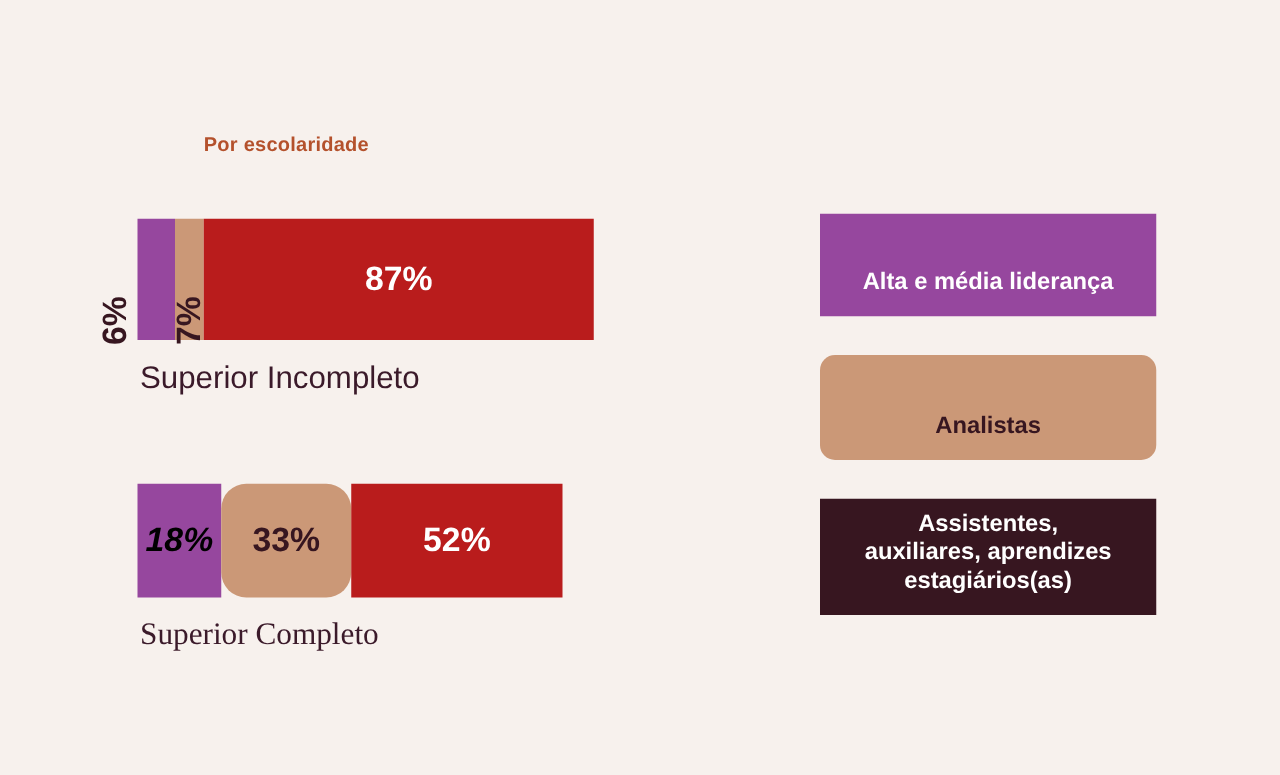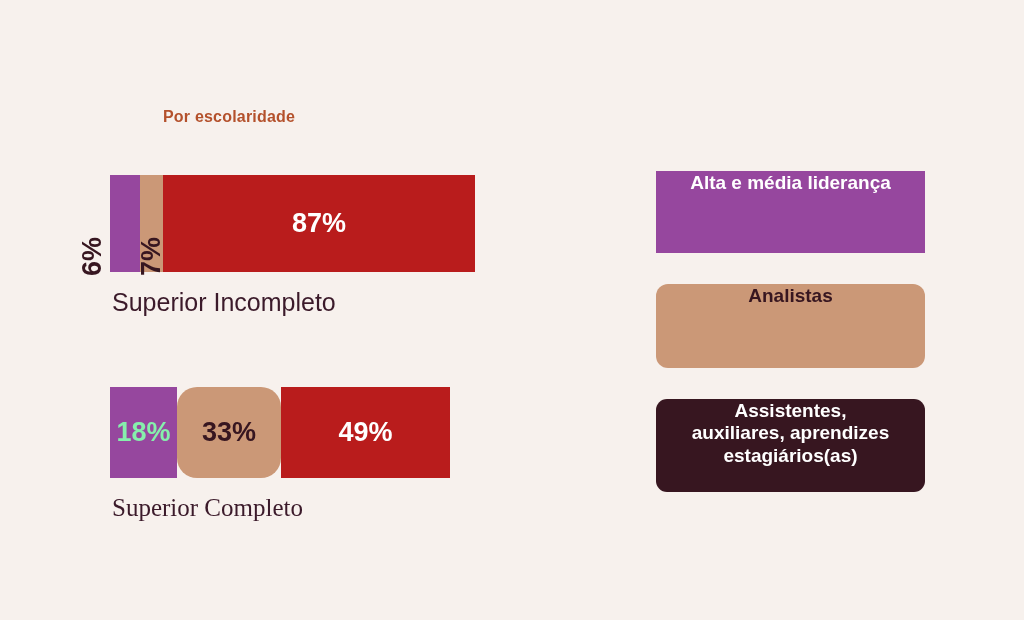--- a/index.html
+++ b/index.html
@@ -63,21 +63,21 @@
   .seg-dark    { background: #b91c1c; }
 
   .seg-label {
     font-size: 27px;
     font-weight: bold;
     line-height: 1;
     white-space: nowrap;
   }
   .seg-label.on-dark  { color: #FFFFFF; }
   .seg-label.on-tan   { color: #371620; }
-  .seg-label.on-purple{ color: #86efac; }
+  .seg-label.on-purple{ color: #000000; font-style: italic; }
 
   
   .seg-label.vertical {
     transform: rotate(-90deg);
     transform-origin: center center;
     font-size: 27px;
     font-weight: bold;
   }
 
   .seg.vert-align-bottom {
@@ -120,31 +120,31 @@
     position: absolute;
     left: 656px;
     width: 269px;
   }
   .legend-item {
     position: absolute;
     left: 0;
     width: 269px;
     box-sizing: border-box;
     display: flex;
-    align-items: flex-start;
+    align-items: flex-end;
     justify-content: center;
     text-align: center;
     font-size: 19px;
     font-weight: bold;
     line-height: 1.18;
-    padding: 1px 8px;
+    padding: 16px 8px;
   }
   .legend-item.l1 { top: 171px; height: 82px;  background: #96479E; color: #FFFFFF; }
   .legend-item.l2 { top: 284px; height: 84px;  background: #CB9877; color: #371620; border-radius: 12px; }
-  .legend-item.l3 { top: 399px; height: 93px;  background: #371620; color: #FFFFFF; border-radius: 11px; }
+  .legend-item.l3 { top: 399px; height: 93px;  background: #371620; color: #FFFFFF; }
 
   .legend-text { white-space: pre-line; }
 </style>
 </head>
 <body>
 
 <div id="chart-root">
 
   <div class="chart-title">Por escolaridade</div>
 
@@ -173,21 +173,21 @@
     <div class="stacked-bar">
       <div class="seg seg-purple" style="width:67px;">
         <span class="seg-label on-purple">18%</span>
       </div>
 
       <div class="seg seg-tan" style="width:104px;border-radius:20px;">
         <span class="seg-label on-tan">33%</span>
       </div>
 
       <div class="seg seg-dark" style="width:169px;">
-        <span class="seg-label on-dark">49%</span>
+        <span class="seg-label on-dark">52%</span>
       </div>
     </div>
   </div>
 
   <div class="category-label c2">Superior Completo</div>
 
   <div class="legend">
     <div class="legend-item l1">
       <span class="legend-text">Alta e média liderança</span>
     </div>

